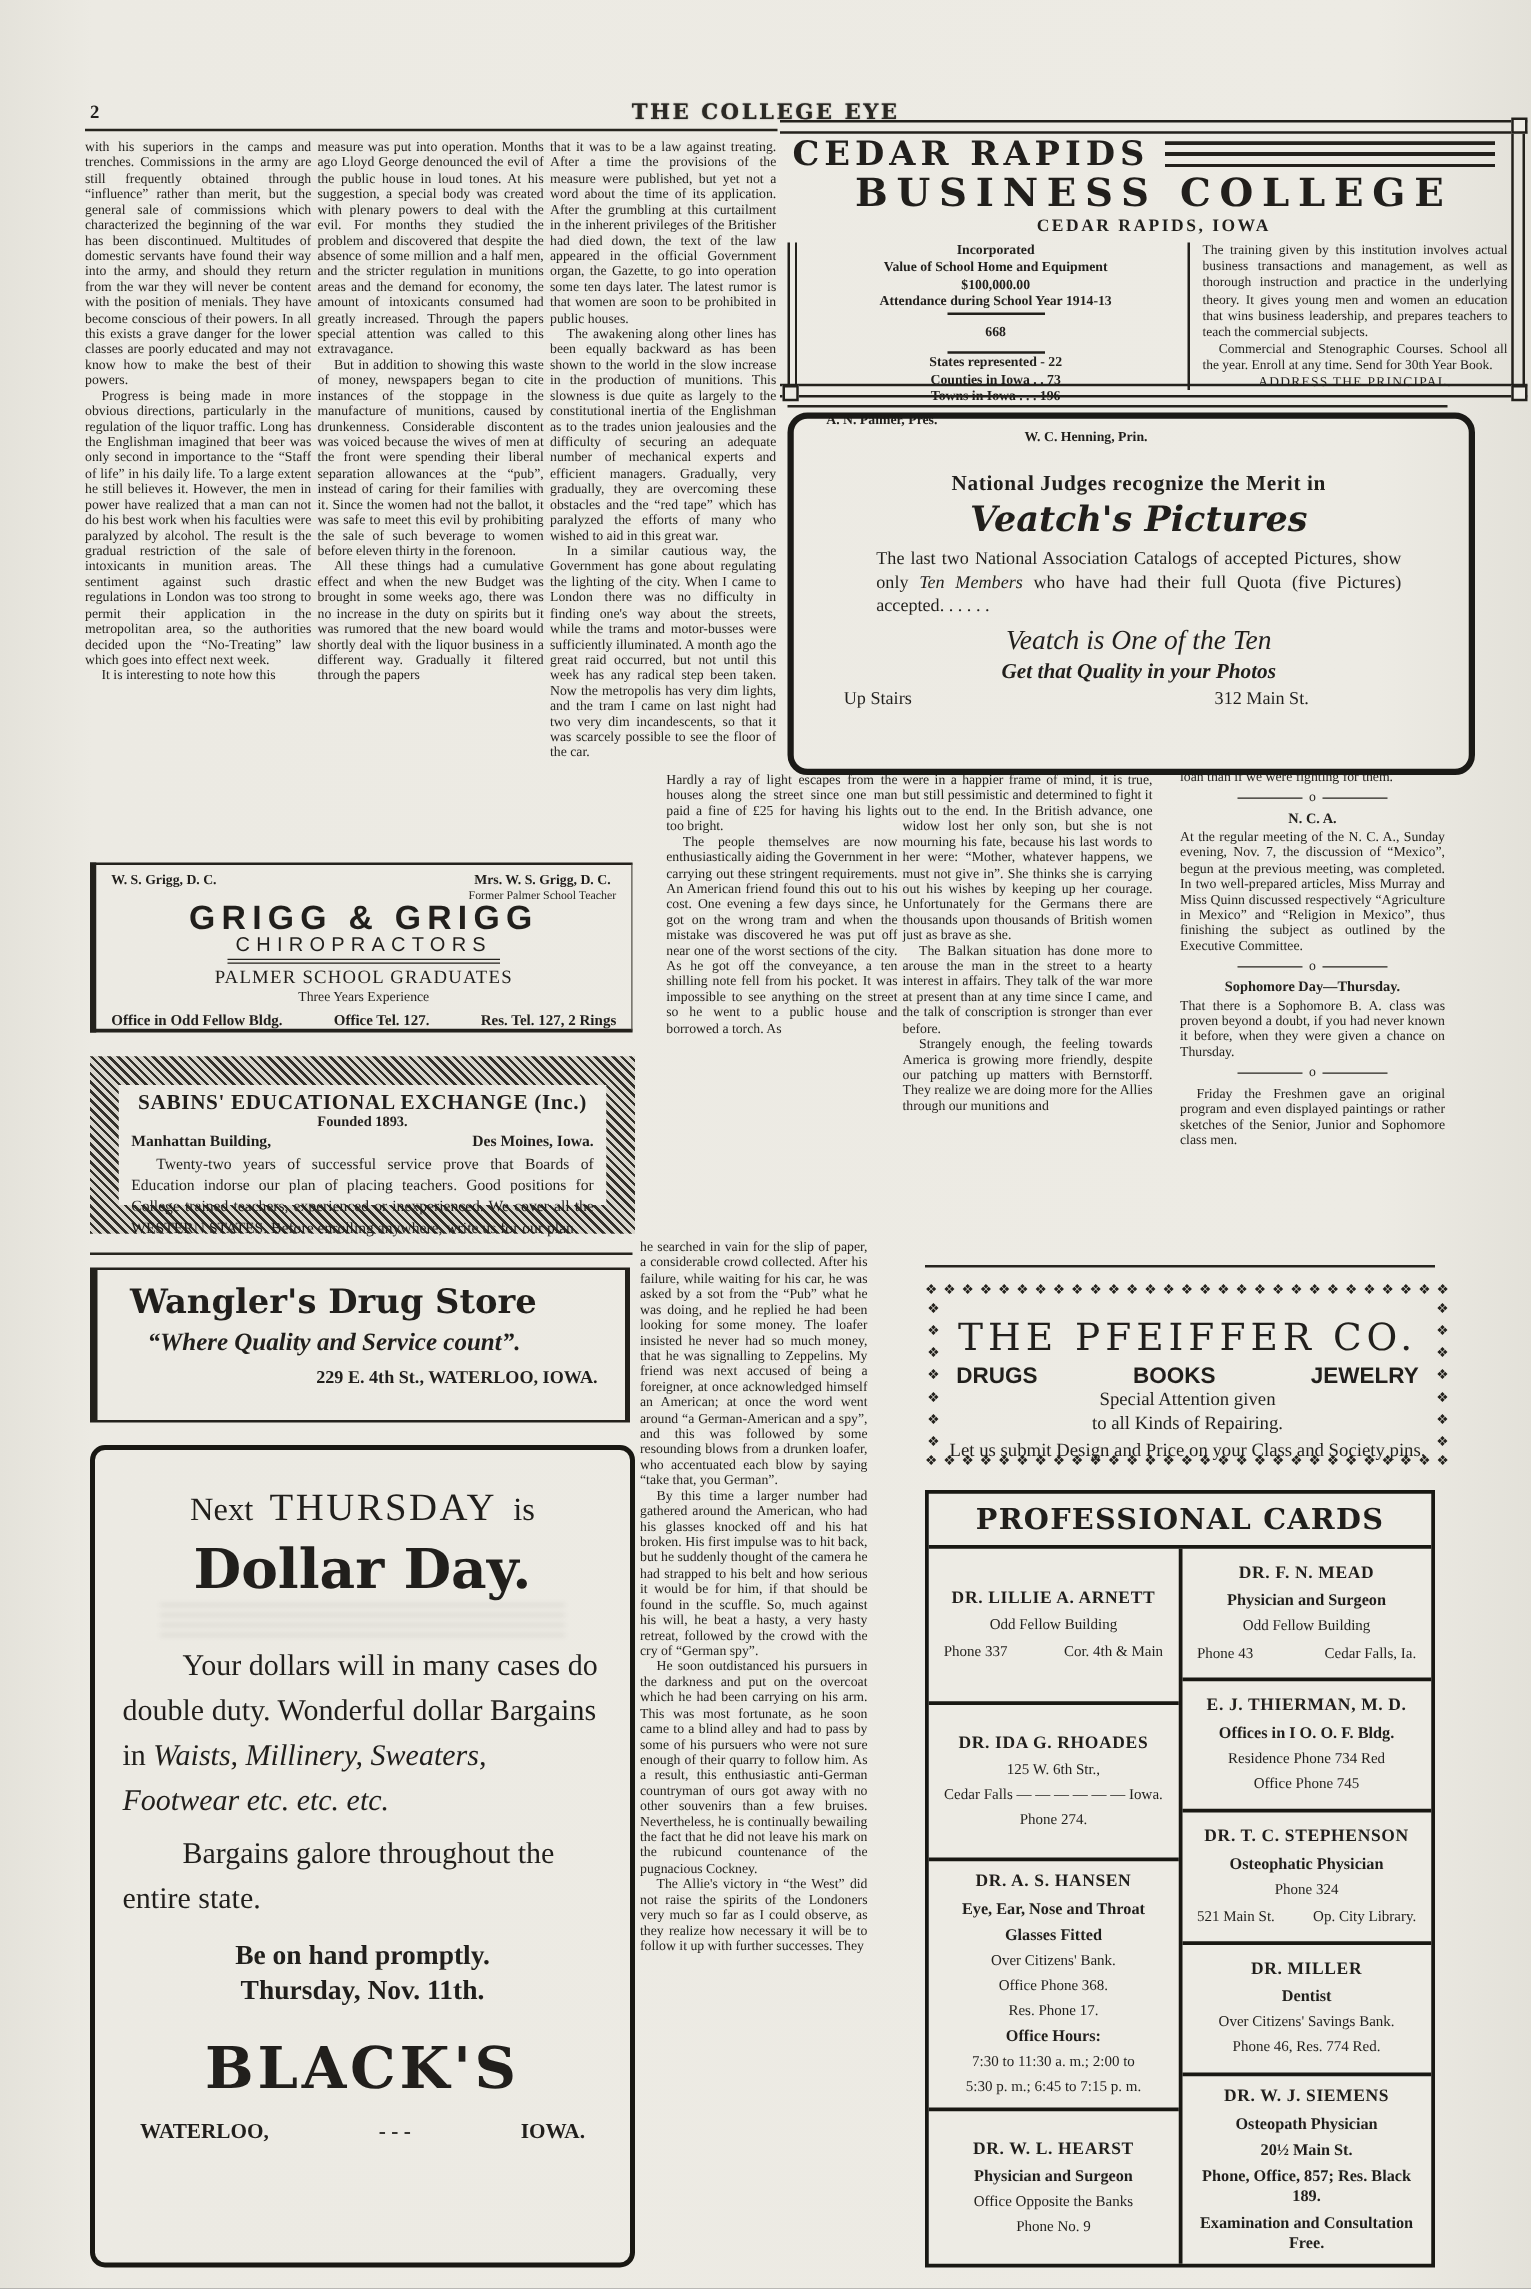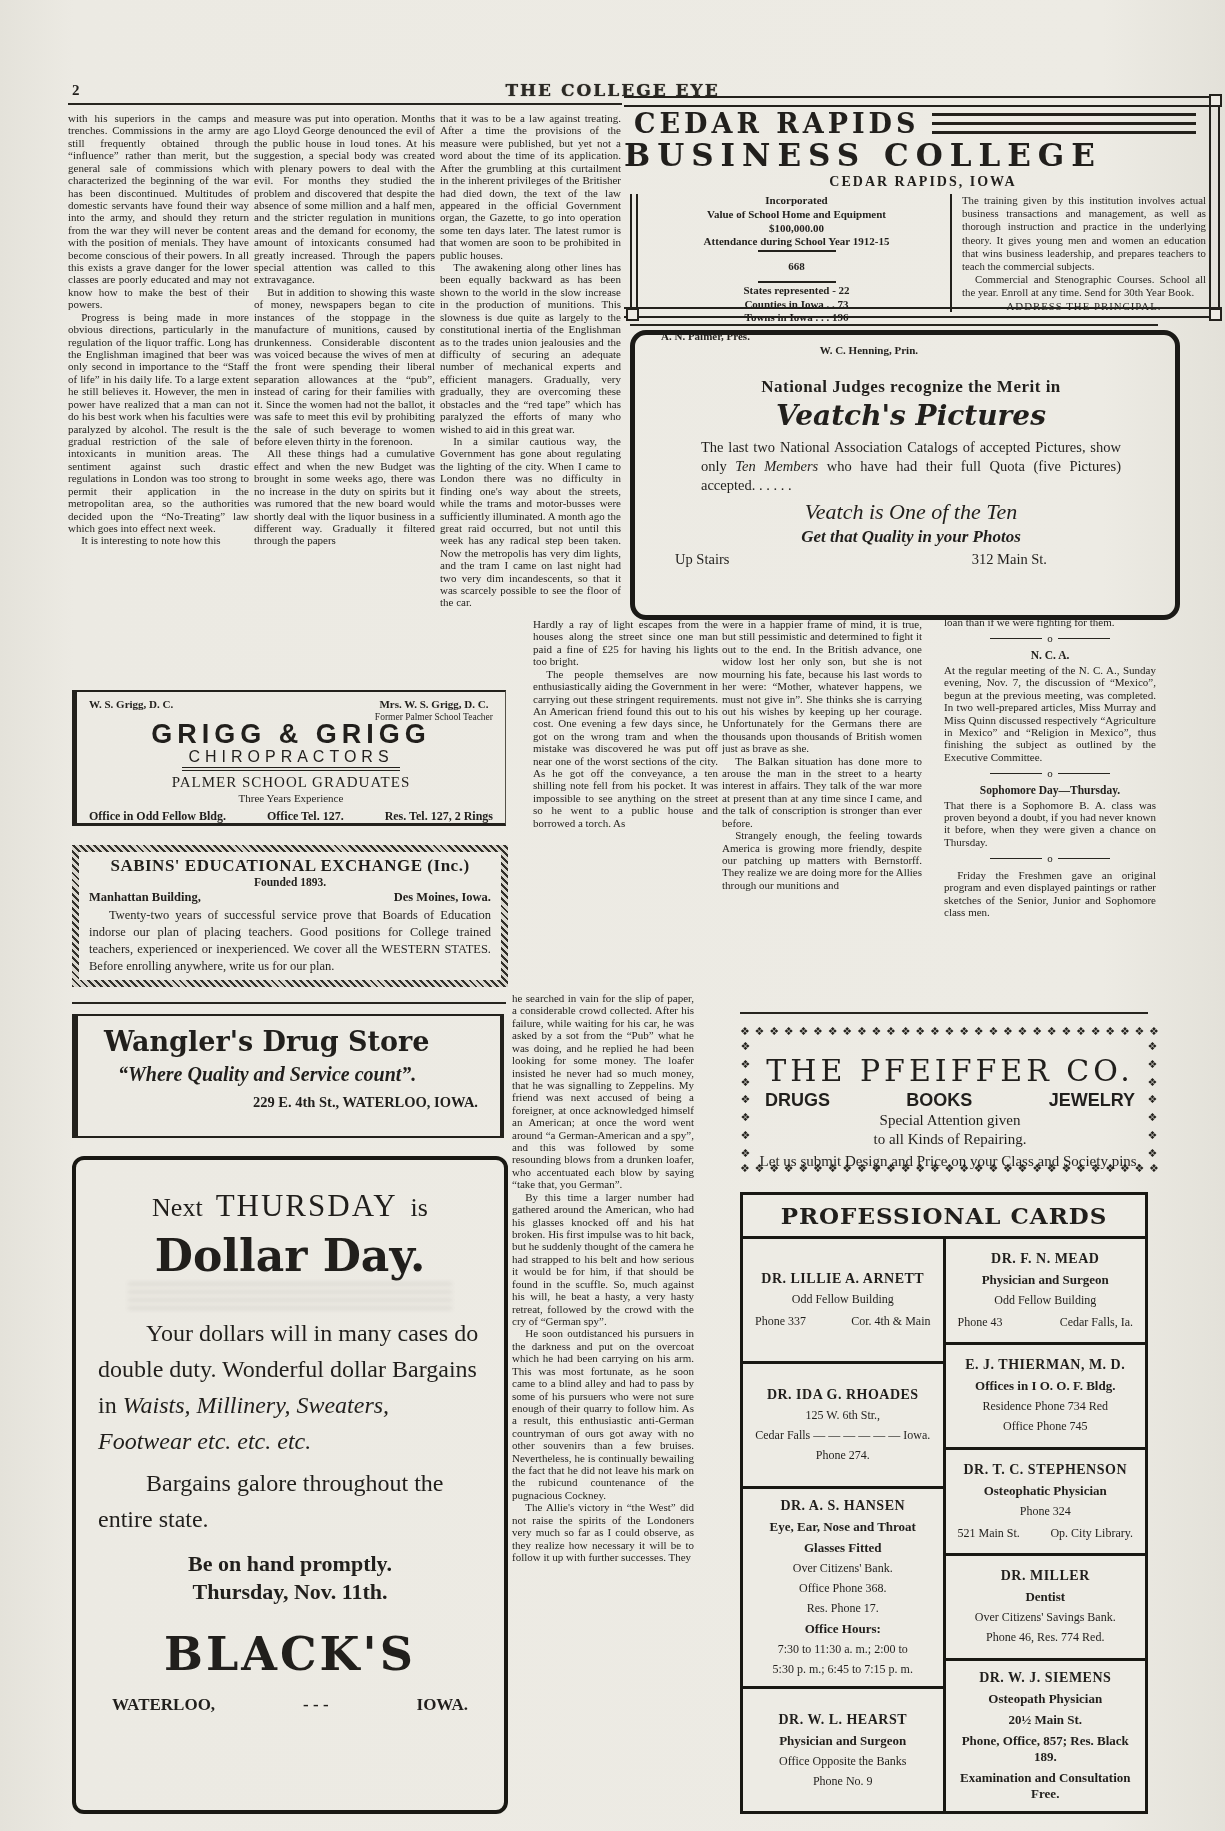--- a/index.html
+++ b/index.html
@@ -19,21 +19,21 @@
   .odiv{display:flex;align-items:center;justify-content:center;margin:4px 0;}
   .odiv .ol{width:52px;height:1.5px;background:#27251f;margin:0 5px;}
   
   .ad-cedar{position:absolute;left:624px;top:96px;width:598px;height:222px;}
   .dblh{position:absolute;left:0;right:0;height:7px;border-top:2px solid #23211c;border-bottom:2px solid #23211c;}
   .dblv{position:absolute;top:8px;bottom:8px;width:7px;border-left:2px solid #23211c;border-right:2px solid #23211c;right:2px;}
   .sq{position:absolute;width:9px;height:9px;border:2px solid #23211c;background:#edebe4;z-index:3;}
   .cr-title1{display:flex;align-items:center;margin:12px 8px 0 10px;}
   .cr-title1 span.t{font-family:"DejaVu Serif",serif;font-weight:bold;font-size:27px;letter-spacing:4px;white-space:nowrap;}
   .cr-lines{flex:1;height:21px;margin:0 18px 0 12px;background:repeating-linear-gradient(to bottom,#23211c 0 3px,transparent 3px 9px);}
-  .cr-title2{font-family:"DejaVu Serif",serif;font-weight:bold;font-size:31px;letter-spacing:7px;text-align:left;margin-top:-2px;white-space:nowrap;}
+  .cr-title2{font-family:"DejaVu Serif",serif;font-weight:bold;font-size:31px;letter-spacing:7px;text-align:center;margin-top:-2px;white-space:nowrap;}
   .cr-loc{text-align:center;font-weight:bold;font-size:14px;letter-spacing:2px;margin-top:1px;}
   .cr-cols{display:flex;margin:4px 6px 0 6px;height:118px;}
   .cr-vlines{width:11px;background:repeating-linear-gradient(to right,#23211c 0 2px,transparent 2px 6px);margin-right:8px;}
   .cr-left{width:295px;display:flex;border-right:2px solid #23211c;padding-right:6px;}
   .cr-left-inner{flex:1;text-align:center;font-weight:bold;font-size:11px;line-height:1.25;}
   .row668{display:flex;align-items:center;justify-content:center;gap:8px;font-weight:bold;font-size:11px;margin:1px 0;flex-direction:column;}
   .h668{width:78px;height:1.5px;background:#23211c;}
   .cr-names{margin-top:5px;font-size:11px;font-weight:bold;}
   .cr-names .l{text-align:left;margin-left:12px;}
   .cr-names .r{text-align:right;padding-right:26px;}
@@ -54,21 +54,21 @@
   .g-top{display:flex;justify-content:space-between;font-size:11px;font-weight:bold;}
   .g-top .rt{text-align:center;line-height:1.1;}
   .g-top .rt .sub{font-weight:normal;font-size:9.5px;}
   .g-title{text-align:center;font-family:"Liberation Sans",sans-serif;font-weight:bold;font-size:27px;letter-spacing:5px;margin-top:-4px;}
   .g-subwrap{text-align:center;margin-top:-2px;}
   .g-sub{display:inline-block;font-family:"Liberation Sans",sans-serif;font-size:16px;letter-spacing:5px;border-bottom:4px double #23211c;padding:0 6px 1px 6px;}
   .g-l1{text-align:center;font-size:15px;letter-spacing:1px;margin-top:3px;}
   .g-l2{text-align:center;font-size:11px;margin-top:1px;}
   .g-bot{display:flex;justify-content:space-between;font-weight:bold;font-size:12px;margin-top:5px;}
   
-  .ad-sabins{position:absolute;left:72px;top:845px;width:436px;height:142px;box-sizing:border-box;padding:7px;
+  .ad-sabins{position:absolute;left:72px;top:845px;width:436px;height:142px;box-sizing:border-box;padding:23px;
      background:repeating-linear-gradient(45deg,#32302a 0 2px,#d9d6cd 2px 5px);}
   .sab-in{background:#edebe4;width:100%;height:100%;box-sizing:border-box;padding:4px 10px;}
   .sab-title{text-align:center;font-weight:bold;font-size:17px;letter-spacing:0.5px;}
   .sab-founded{text-align:center;font-weight:bold;font-size:11.5px;}
   .sab-row{display:flex;justify-content:space-between;font-weight:bold;font-size:12.5px;margin-top:2px;}
   .sab-body{font-size:12.5px;line-height:1.35;text-align:justify;text-indent:1.6em;margin-top:2px;}
   
   .ad-wangler{position:absolute;left:72px;top:1014px;width:432px;height:124px;border:2px solid #23211c;border-left-width:6px;border-right-width:4px;box-sizing:border-box;padding:10px 16px;}
   .w-title{font-family:"DejaVu Serif",serif;font-weight:bold;font-size:27px;margin-left:10px;}
   .w-tag{font-weight:bold;font-style:italic;font-size:20px;margin:6px 0 0 24px;}
@@ -182,21 +182,21 @@
     </div>
     <div class="cr-title2">BUSINESS COLLEGE</div>
     <div class="cr-loc">CEDAR RAPIDS, IOWA</div>
     <div class="cr-cols">
       <div class="cr-vlines"></div>
       <div class="cr-left">
         <div class="cr-left-inner">
           <div>Incorporated</div>
           <div>Value of School Home and Equipment</div>
           <div>$100,000.00</div>
-          <div>Attendance during School Year 1912-15</div>
+          <div>Attendance during School Year 1914-13</div>
           <div class="row668">
             <span class="h668"></span>
             <span>668</span>
             <span class="h668"></span>
           </div>
           <div>States represented  -  22</div>
           <div>Counties in Iowa  .  .  73</div>
           <div>Towns in Iowa  .  .  .  196</div>
           <div class="cr-names">
             <div class="l">A. N. Palmer, Pres.</div>

